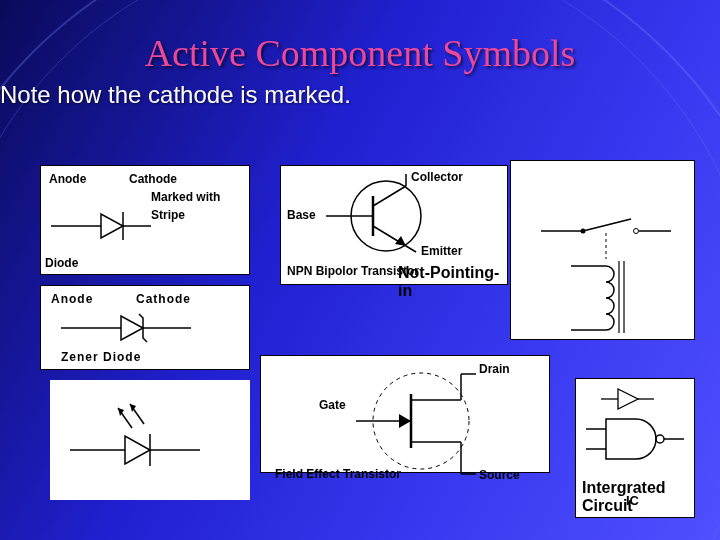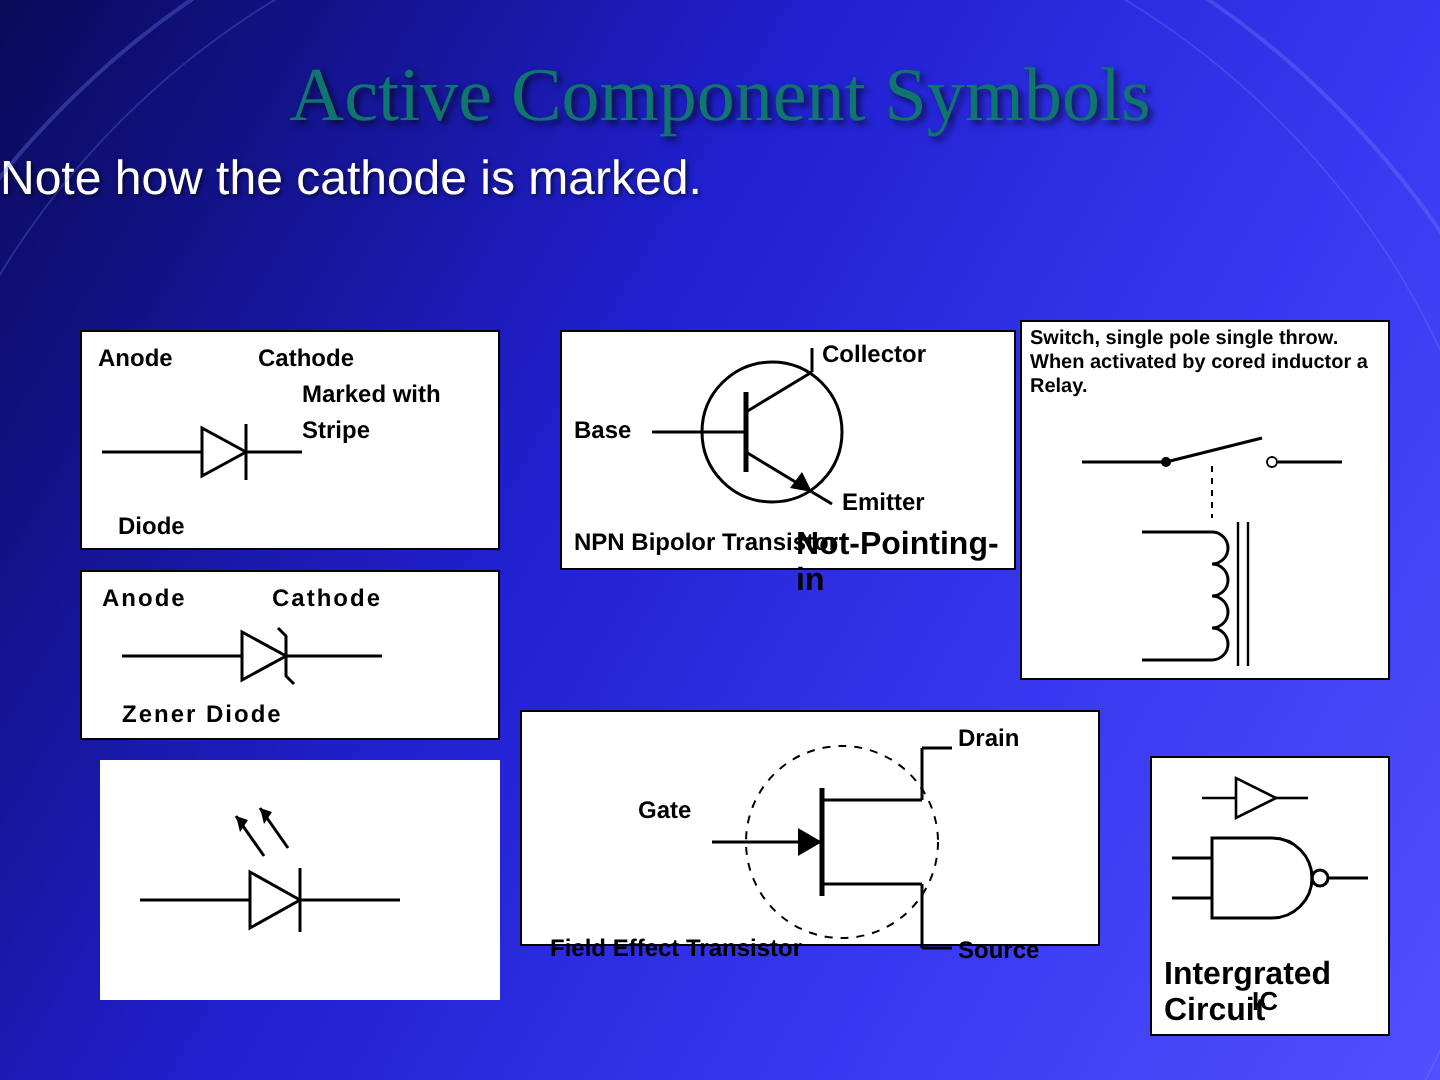--- a/index.html
+++ b/index.html
@@ -21,27 +21,28 @@
   }
   .swoosh2 {
     position: absolute;
     top: -60px; left: -60px;
     width: 820px; height: 820px;
     border: 1px solid rgba(120,140,255,0.25);
     border-radius: 50%;
     pointer-events: none;
   }
   h1 {
-    color: #0f766e;
+    color: #ec4899;
     font-size: 38px;
     font-weight: normal;
     font-family: 'Times New Roman', serif;
     text-align: center;
-    padding-top: 26px;
+    padding-top: 12px;
     text-shadow: 2px 2px 3px rgba(0,0,0,0.6);
+    margin-top: 19px;
   }
   .subtitle {
     color: #fff;
     font-size: 24px;
     font-family: Arial, sans-serif;
     text-align: left;
     margin-top: 6px;
     text-shadow: 1px 1px 2px rgba(0,0,0,0.6);
   }
   .panel {
@@ -73,21 +74,21 @@
 <div class="swoosh2"></div>
 
 <h1>Active Component Symbols</h1>
 <div class="subtitle">Note how the cathode is marked.</div>
 
 <div id="p-diode" class="panel">
   <span class="lbl" style="top:6px;left:8px">Anode</span>
   <span class="lbl" style="top:6px;left:88px">Cathode</span>
   <span class="lbl" style="top:24px;left:110px">Marked with</span>
   <span class="lbl" style="top:42px;left:110px">Stripe</span>
-  <span class="lbl" style="top:90px;left:18px">Diode</span>
+  <span class="lbl" style="top:90px;left:4px">Diode</span>
   <svg width="210" height="110">
     <line x1="10" y1="60" x2="60" y2="60" stroke="#000" stroke-width="1.5"></line>
     <polygon points="60,48 60,72 82,60" fill="none" stroke="#000" stroke-width="1.5"></polygon>
     <line x1="82" y1="46" x2="82" y2="74" stroke="#000" stroke-width="1.5"></line>
     <line x1="82" y1="60" x2="110" y2="60" stroke="#000" stroke-width="1.5"></line>
   </svg>
 </div>
 
 <div id="p-zener" class="panel">
   <span class="lbl" style="top:6px;left:10px;letter-spacing:1px">Anode</span>
@@ -127,21 +128,20 @@
     <line x1="92" y1="30" x2="92" y2="70" stroke="#000" stroke-width="2.5"></line>
     <line x1="92" y1="40" x2="125" y2="20" stroke="#000" stroke-width="1.5"></line>
     <line x1="125" y1="20" x2="125" y2="8" stroke="#000" stroke-width="1.5"></line>
     <line x1="92" y1="60" x2="125" y2="80" stroke="#000" stroke-width="1.5"></line>
     <polygon points="125,80 114,78 120,70" fill="#000"></polygon>
     <line x1="125" y1="80" x2="135" y2="86" stroke="#000" stroke-width="1.5"></line>
   </svg>
 </div>
 
 <div id="p-relay" class="panel">
-  <div class="lbl" style="top:3px;left:4px;right:4px;font-size:10px;line-height:12px;font-weight:bold">Switch, single pole single throw. When activated by cored inductor a Relay.</div>
   <svg width="185" height="180">
 
     <line x1="30" y1="70" x2="70" y2="70" stroke="#000" stroke-width="1.5"></line>
     <circle cx="72" cy="70" r="2.5" fill="#000"></circle>
     <line x1="72" y1="70" x2="120" y2="58" stroke="#000" stroke-width="1.5"></line>
     <circle cx="125" cy="70" r="2.5" fill="none" stroke="#000"></circle>
     <line x1="128" y1="70" x2="160" y2="70" stroke="#000" stroke-width="1.5"></line>
 
     <line x1="95" y1="72" x2="95" y2="98" stroke="#000" stroke-width="1" stroke-dasharray="3,3"></line>
 

